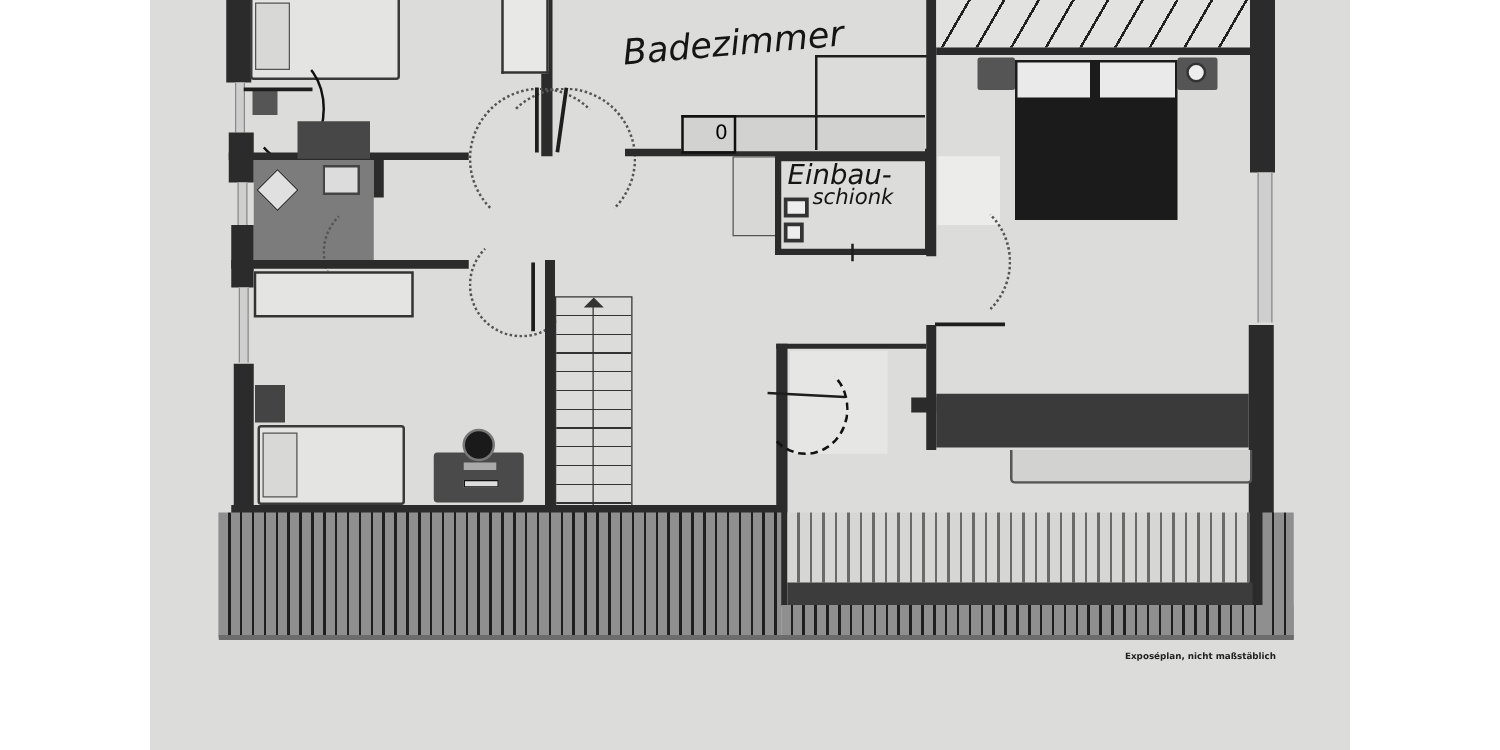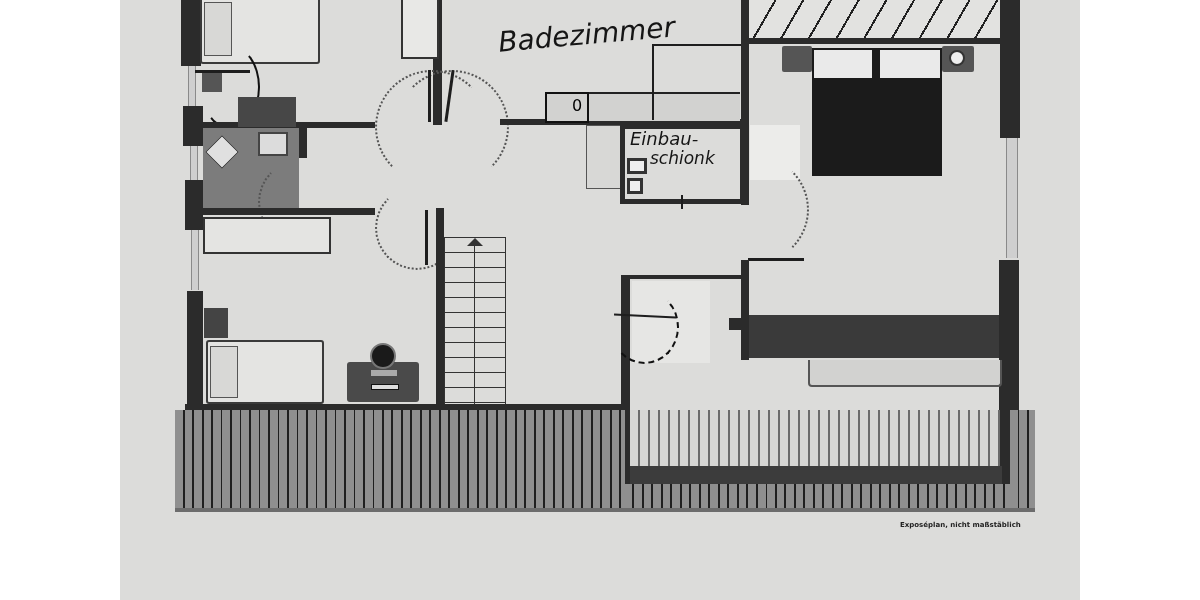--- a/index.html
+++ b/index.html
@@ -82,21 +82,21 @@
 <div class="abs" style="left:545px;top:92px;width:40px;height:27px;border:2px solid #111;">
   <span style="position:absolute;left:25px;top:2px;font-size:16px;">0</span>
 </div>
 <div class="thin" style="left:652px;top:44px;width:2px;height:76px;"></div>
 <div class="thin" style="left:652px;top:44px;width:90px;height:2px;"></div>
 
 <div class="abs" style="left:586px;top:125px;width:35px;height:62px;background:#d8d8d6;border:1px solid #555;"></div>
 <div class="wall" style="left:620px;top:124px;width:125px;height:80px;background:transparent;border:5px solid #2b2b2b;box-sizing:border-box;"></div>
 <div class="abs" style="left:627px;top:158px;width:14px;height:10px;background:#eee;border:3px solid #333;"></div>
 <div class="abs" style="left:627px;top:178px;width:10px;height:10px;background:#eee;border:3px solid #333;"></div>
-<div class="handwriting" style="left:630px;top:128px;font-size:18px;">Einbau-</div>
+<div class="handwriting" style="left:630px;top:128px;font-size:22px;">Einbau-</div>
 <div class="handwriting" style="left:650px;top:148px;font-size:17px;">schionk</div>
 <div class="thin" style="left:681px;top:195px;width:2px;height:14px;"></div>
 
 <div class="wall" style="left:741px;top:0;width:8px;height:205px;"></div>
 <div class="hatch" style="left:749px;top:0;width:251px;height:38px;"></div>
 <div class="wall" style="left:749px;top:38px;width:251px;height:6px;"></div>
 <div class="wall" style="left:1000px;top:0;width:20px;height:138px;"></div>
 <div class="window" style="left:1006px;top:138px;width:10px;height:120px;"></div>
 <div class="wall" style="left:999px;top:260px;width:20px;height:230px;"></div>
 <div class="abs" style="left:782px;top:46px;width:30px;height:26px;background:#555;border-radius:2px;"></div>

